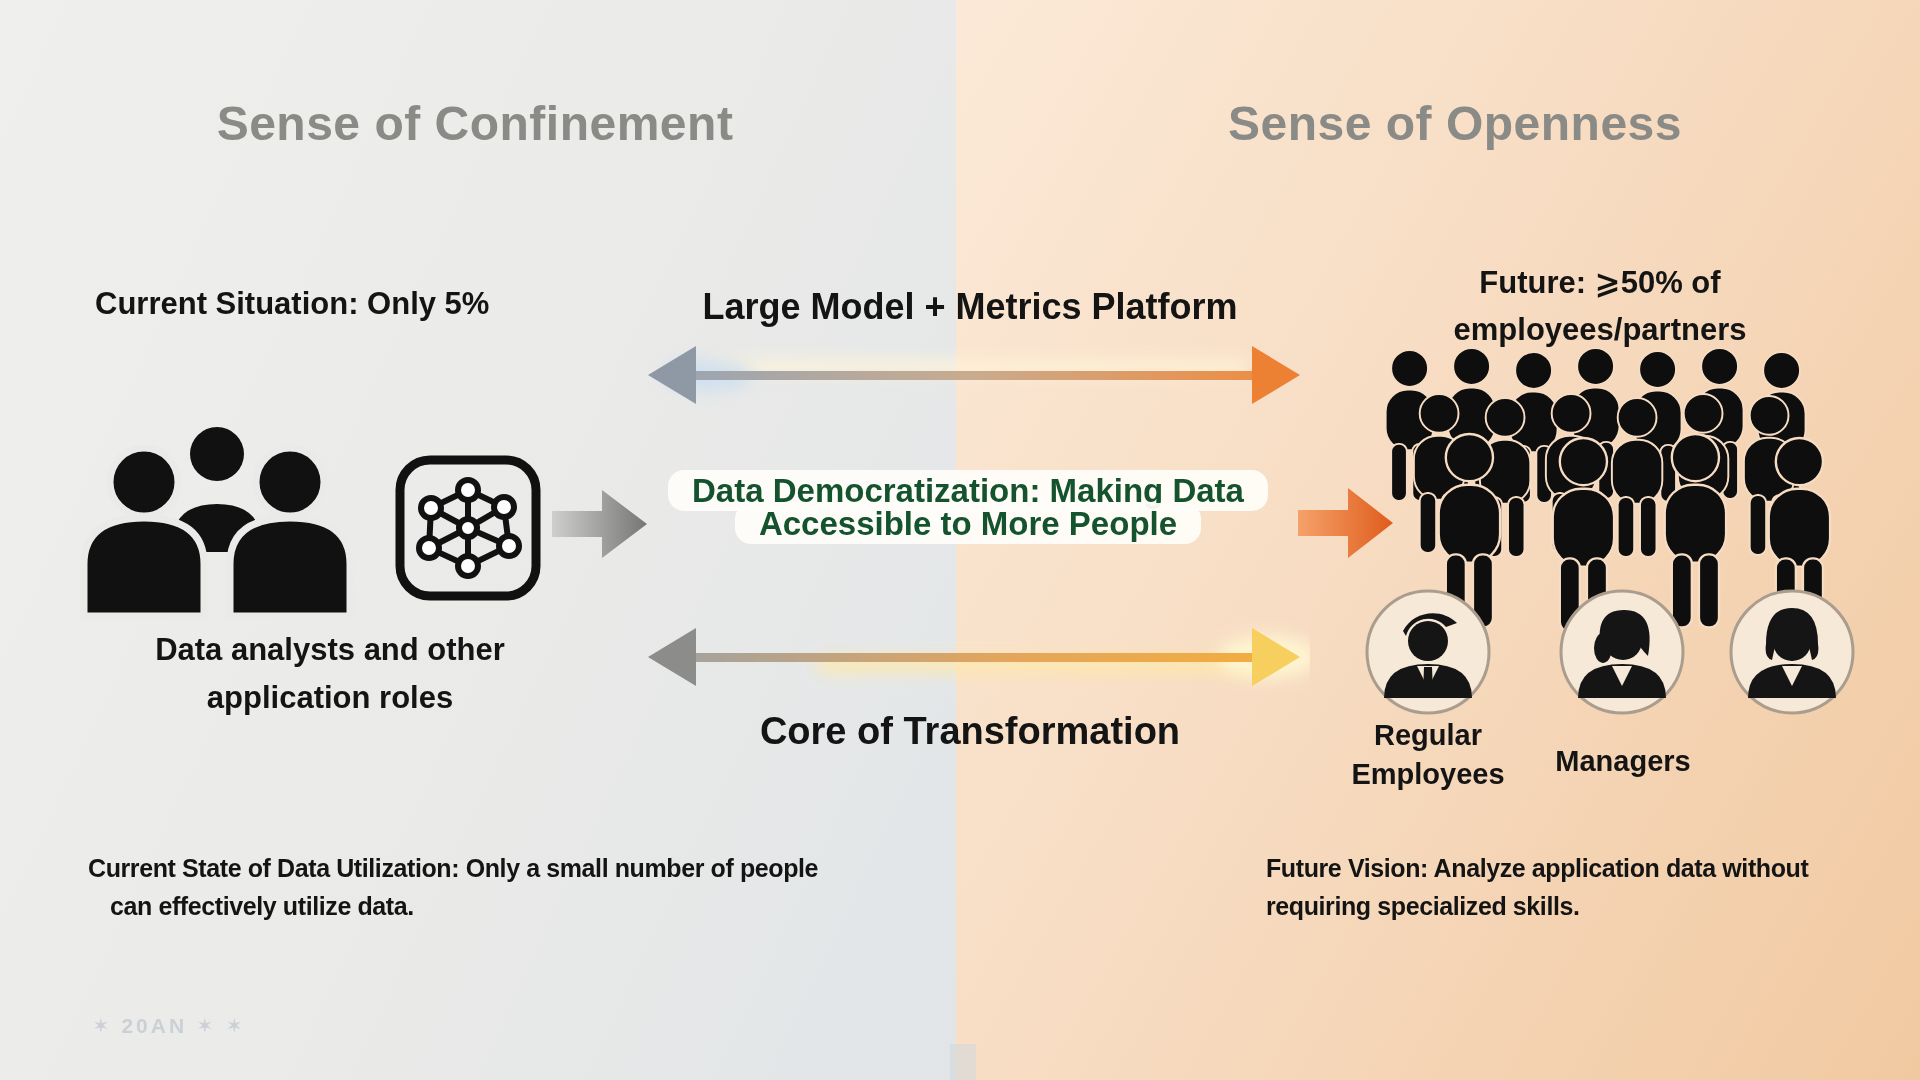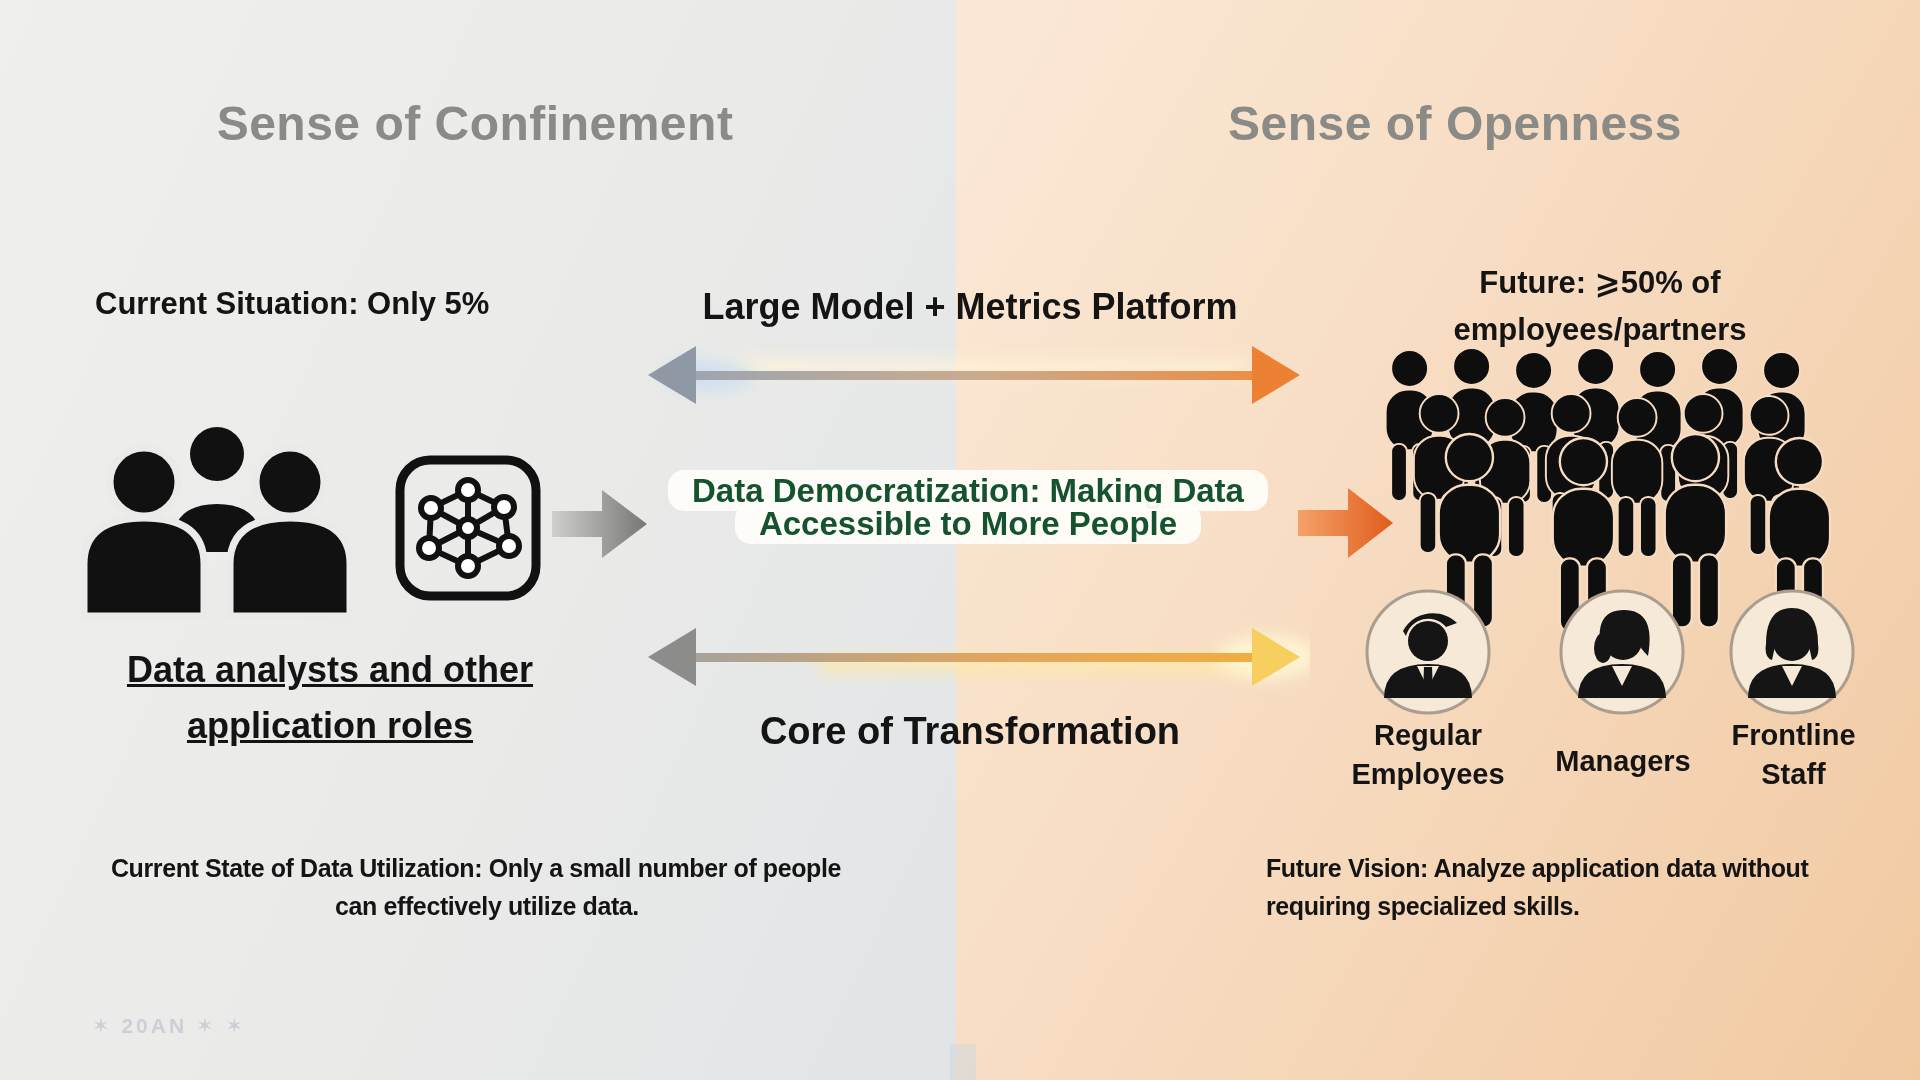--- a/index.html
+++ b/index.html
@@ -15,23 +15,23 @@
     background:linear-gradient(120deg,#fbe9d7 0%,#f7dcc2 45%,#f1c9a1 100%);}
   #bottom-notch{left:950px;top:1044px;width:26px;height:36px;background:#d5d8da;opacity:.65;}
   
   .big-title{font-size:48px;font-weight:700;color:#8a8a87;text-align:center;letter-spacing:.5px;}
   #title-left{left:80px;top:96px;width:790px;}
   #title-right{left:1130px;top:96px;width:650px;}
   
   #stat-left{left:95px;top:282px;width:480px;font-size:31px;font-weight:700;line-height:1.45;}
   #icon-people{left:72px;top:420px;width:290px;height:200px;}
   #icon-nn{left:392px;top:452px;width:152px;height:152px;}
-  #roles-left{left:85px;top:642px;width:490px;text-align:center;font-size:36px;font-weight:700;line-height:1.55;text-decoration:underline;}
+  #roles-left{left:85px;top:626px;width:490px;text-align:center;font-size:31px;font-weight:700;line-height:1.55;}
   .caption{font-size:25px;font-weight:700;letter-spacing:-.4px;line-height:1.5;}
-  #caption-left{left:76px;top:850px;width:800px;text-align:center;}
+  #caption-left{left:88px;top:850px;width:800px;}
   #caption-left .l2{margin-left:22px;}
   #caption-right{left:1266px;top:850px;width:620px;}
   #watermark{left:92px;top:1014px;font-size:21px;font-weight:700;color:#c6ccd3;letter-spacing:3px;opacity:.85;}
   
   #center-top-label{left:630px;top:286px;width:680px;text-align:center;font-size:36px;font-weight:700;}
   #arrow-top{left:638px;top:338px;width:672px;height:74px;}
   #arrow-bottom{left:638px;top:620px;width:672px;height:74px;}
   #gray-arrow{left:552px;top:490px;width:95px;height:68px;}
   #orange-arrow{left:1298px;top:488px;width:95px;height:70px;}
   #demo-box{left:645px;top:470px;width:646px;text-align:center;line-height:1;}
@@ -224,24 +224,20 @@
     <polygon points="56,80 76,80 66,100" fill="#f6e9d7"></polygon>
   </svg>
 
   <div class="abs role-label" id="role1-label">
     <div>Regular</div>
     <div>Employees</div>
   </div>
   <div class="abs role-label" id="role2-label">
     <div>Managers</div>
   </div>
-  <div class="abs role-label" id="role3-label">
-    <div>Frontline</div>
-    <div>Staff</div>
-  </div>
 
   <div class="abs caption" id="caption-left">
     <div class="l1">Current State of Data Utilization: Only a small number of people</div>
     <div class="l2">can effectively utilize data.</div>
   </div>
   <div class="abs caption" id="caption-right">
     <div>Future Vision: Analyze application data without</div>
     <div>requiring specialized skills.</div>
   </div>
 

